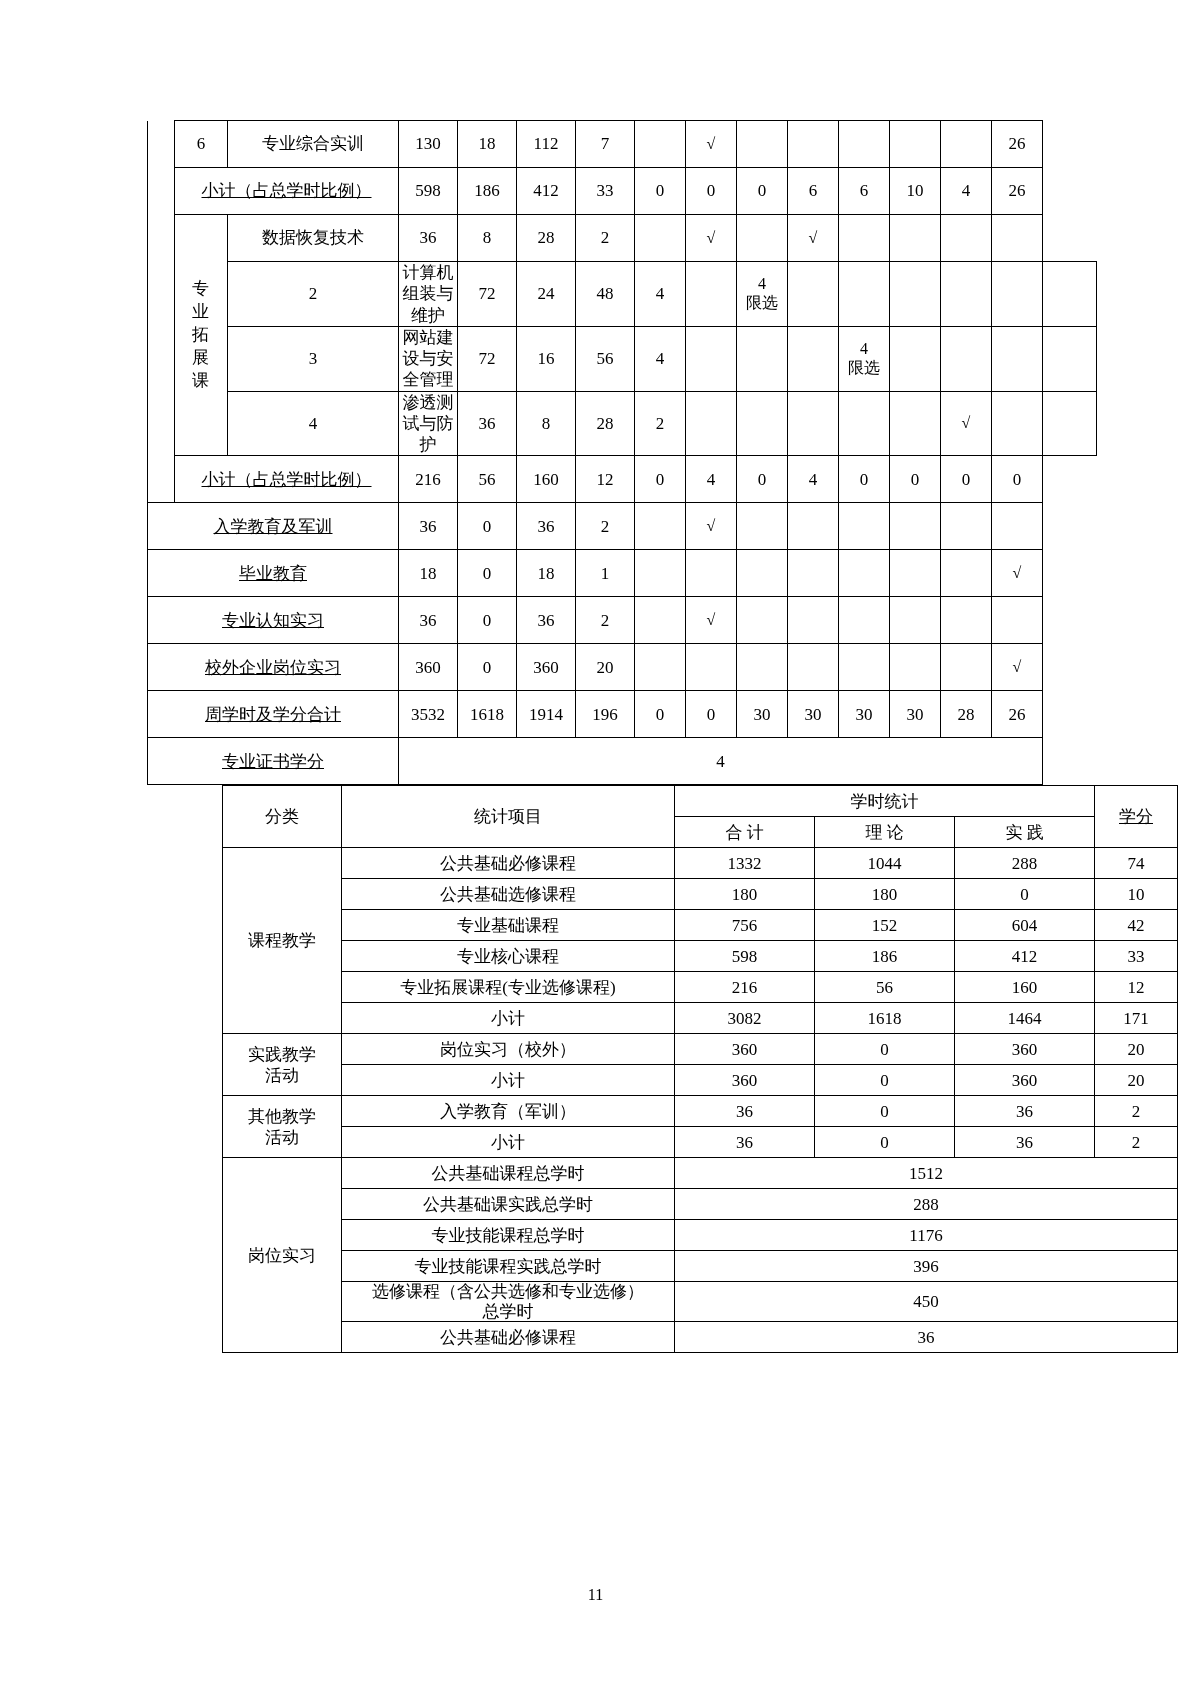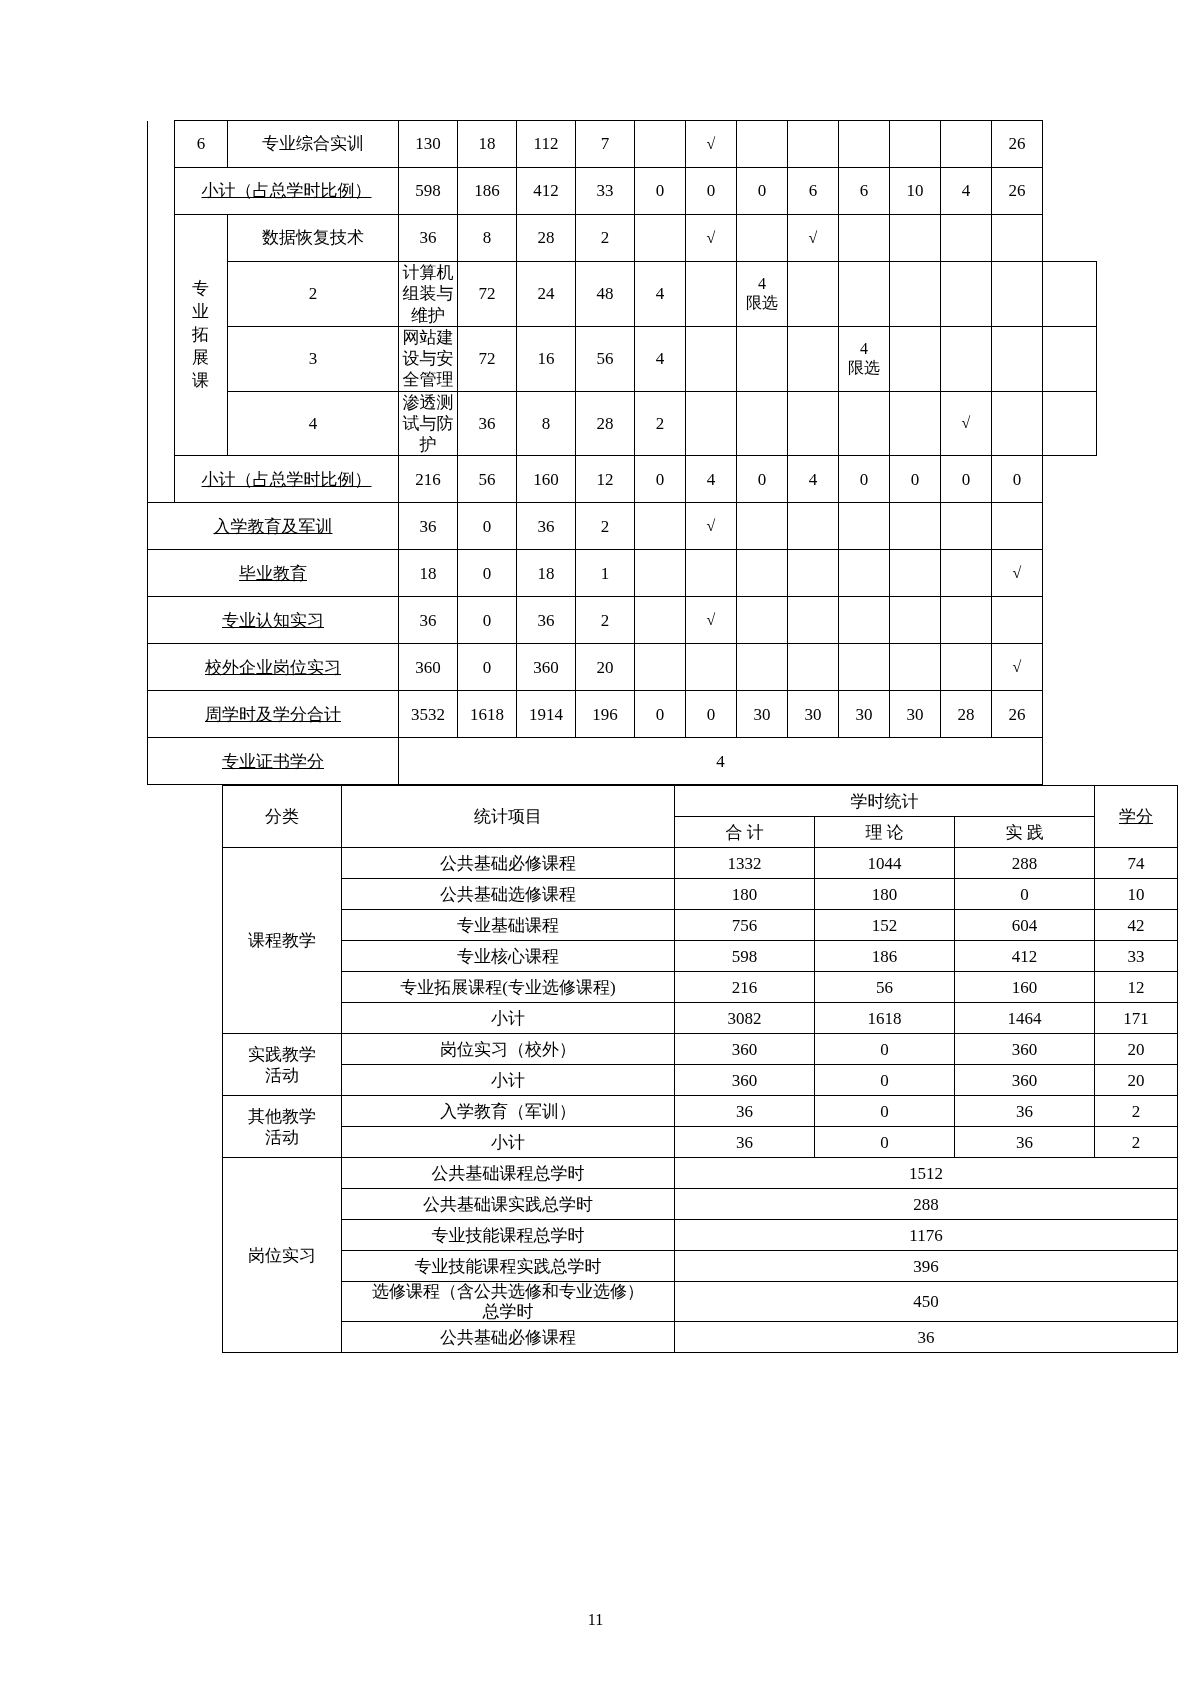--- a/index.html
+++ b/index.html
@@ -77,21 +77,21 @@
     height: 30px;
     font-size: 17px;
   }
   .cat-col { width: 118px; }
   .item-col { width: 332px; text-align: center; }
   .s-col { width: 84px; }
   .credit-col { width: 82px; text-decoration: underline; }
 
   .pagenum {
     position: absolute;
-    bottom: 55px;
+    bottom: 80px;
     left: 0;
     width: 1191px;
     text-align: center;
     font-size: 16px;
   }
 </style>
 </head>
 <body>
 
 <div class="page">

